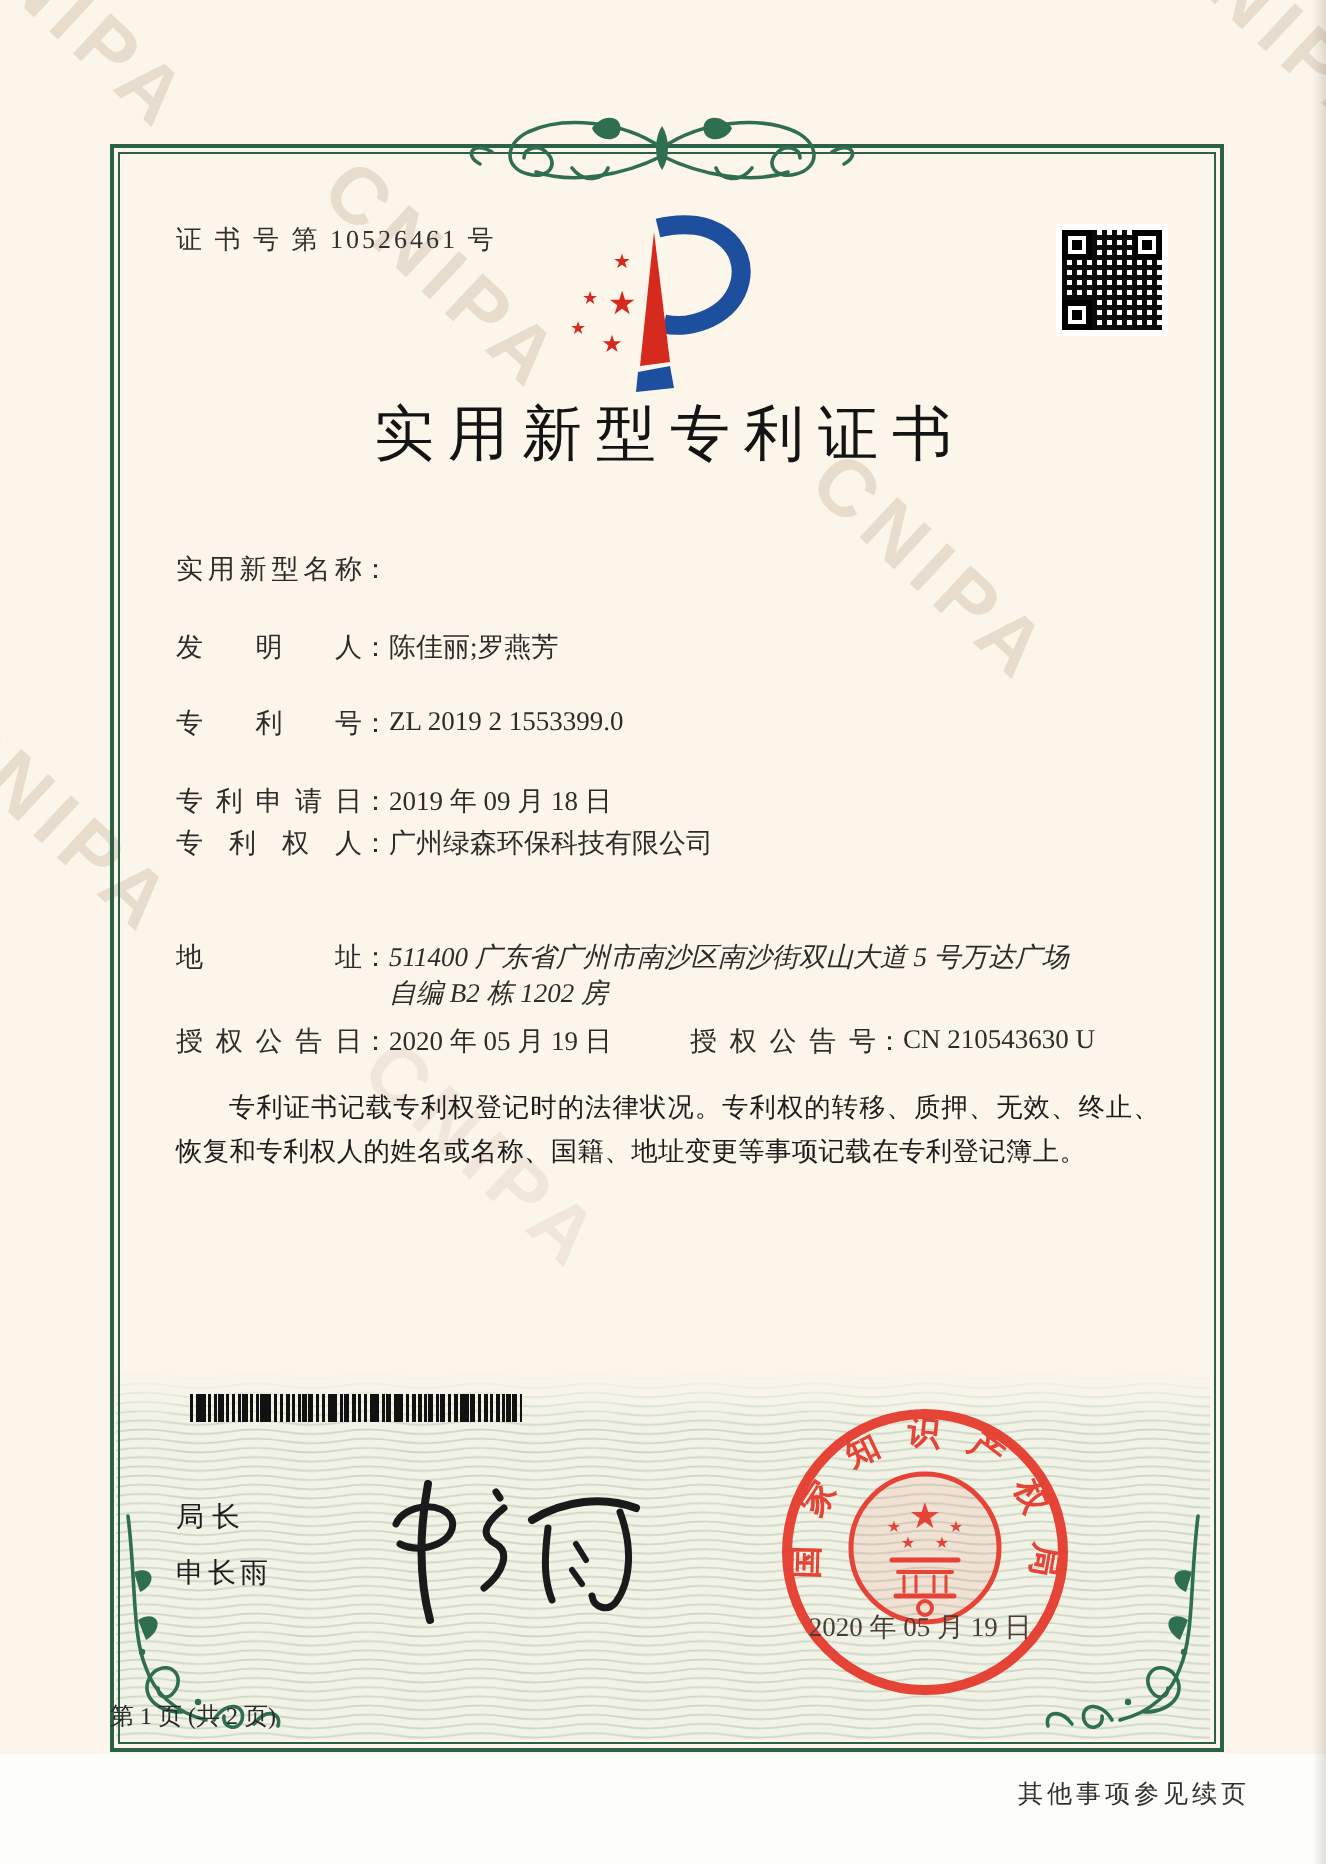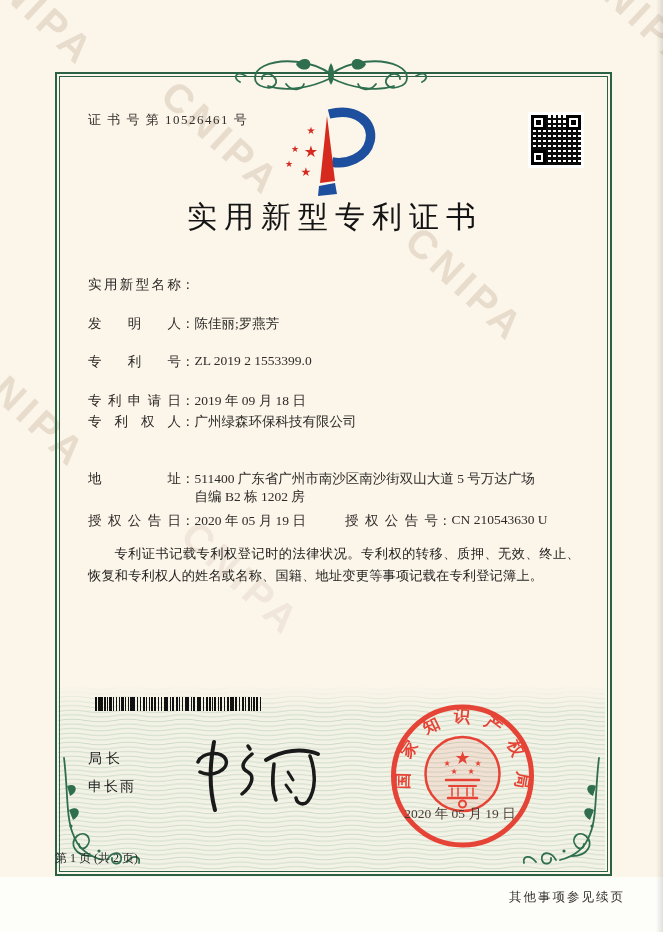--- a/index.html
+++ b/index.html
@@ -28,21 +28,21 @@
   .finder{position:absolute;width:15px;height:15px;border:3px solid #000;background:#fff;box-sizing:border-box;}
   .finder::after{content:"";position:absolute;inset:2px;background:#000;}
   .f-tl{left:0;top:0;} .f-tr{right:0;top:0;} .f-bl{left:0;bottom:0;}
   .title{position:absolute;left:55px;top:197px;width:553px;text-align:center;font-size:30px;font-weight:normal;
          letter-spacing:7px;padding-left:7px;box-sizing:border-box;color:#141414;z-index:3;}
   .row{position:absolute;left:88px;font-size:13.5px;display:flex;align-items:flex-start;z-index:3;width:500px;}
   .r1{top:276px;} .r2{top:315px;} .r3{top:353px;} .r4{top:392px;} .r5{top:413px;} .r6{top:470px;} .r7{top:512px;}
   .lbl{display:inline-block;width:93px;text-align:justify;text-align-last:justify;flex:none;}
   .colon{flex:none;}
   .val{white-space:nowrap;}
-  .val-block{display:flex;flex-direction:column;line-height:17.5px;}
+  .val-block{display:flex;flex-direction:column;line-height:17.5px;font-style:italic;}
   .group2{position:absolute;left:257px;top:0;display:flex;}
   .paras{position:absolute;left:88px;top:543px;width:492px;z-index:3;}
   .paras p{margin:0;text-indent:2em;line-height:22px;font-size:13.2px;letter-spacing:0.2px;
            text-align:justify;color:#1f1d1b;}
   
   .guilloche{position:absolute;left:58px;top:686px;z-index:1;}
   .barcode{position:absolute;left:95px;top:697px;width:166px;height:14px;z-index:3;
     background-image:repeating-linear-gradient(90deg,#111 0 1.5px,transparent 1.5px 3px),
                      repeating-linear-gradient(90deg,#111 0 1px,transparent 1px 7px),
                      repeating-linear-gradient(90deg,transparent 0 4px,#111 4px 6px,transparent 6px 11px);}

